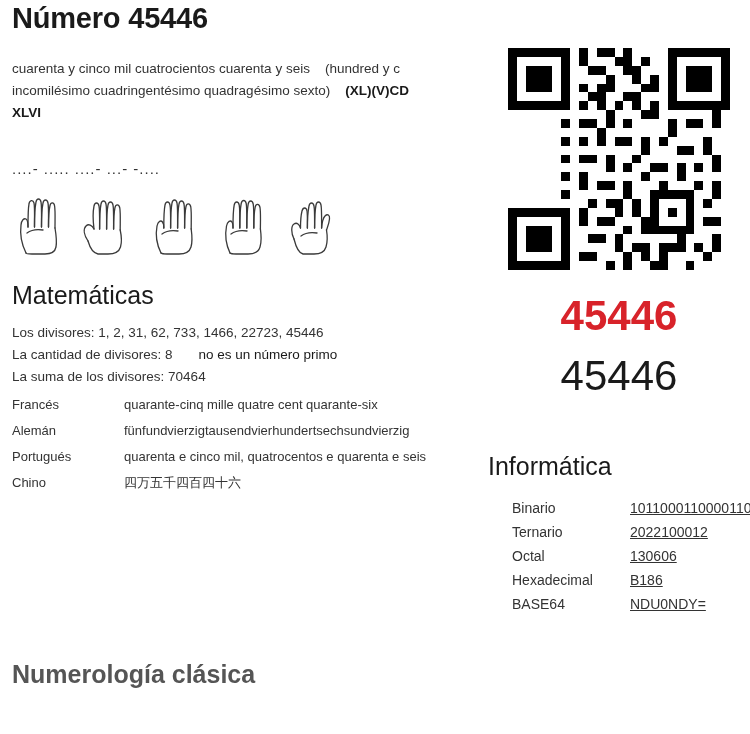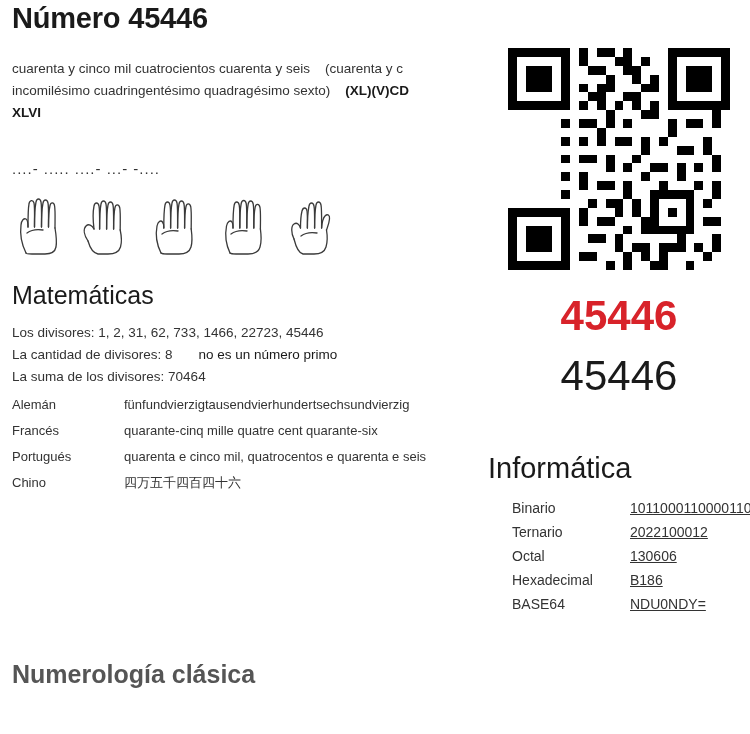--- a/index.html
+++ b/index.html
@@ -154,21 +154,21 @@
     width: 222px;
     text-align: center;
     font-size: 42px;
     font-weight: normal;
     color: #1a1a1a;
   }
   .info-title {
     position: absolute;
     left: 488px;
     top: 452px;
-    font-size: 29px;
+    font-size: 25px;
     font-weight: normal;
     color: #1a1a1a;
   }
   .info-table {
     position: absolute;
     left: 512px;
     top: 496px;
     width: 258px;
     border-collapse: collapse;
     font-size: 14px;
@@ -186,21 +186,21 @@
 <body>
 
 <div class="page">
 
   <div class="title">Número 45446</div>
 
   <div class="left-col">
 
     <div class="words">
       <span>cuarenta y cinco mil cuatrocientos cuarenta y seis</span>
-      <span class="sep">&nbsp;&nbsp;&nbsp;</span><span>(cuarenta y c</span><br>
+      <span class="sep">&nbsp;&nbsp;&nbsp;</span><span>(hundred y c</span><br>
       <span>incomilésimo cuadringentésimo quadragésimo sexto)</span>
       <span class="sep">&nbsp;&nbsp;&nbsp;</span><b>(XL)(V)CD</b><br>
       <b>XLVI</b>
     </div>
 
     <div class="morse">....- ..... ....- ...- -....</div>
 
     <div class="hands">
 
       <div class="hand">
@@ -284,26 +284,26 @@
       <span class="strong">no es un número primo</span>
     </div>
     <div class="math-line">
       <span>La suma de los divisores:</span>
       <span>70464</span>
     </div>
 
     <table class="lang-table">
       <tbody>
         <tr>
+          <td class="lang-name">Francés</td>
+          <td class="lang-val">quarante-cinq mille quatre cent quarante-six</td>
+        </tr>
+        <tr>
           <td class="lang-name">Alemán</td>
           <td class="lang-val">fünfundvierzigtausendvierhundertsechsundvierzig</td>
-        </tr>
-        <tr>
-          <td class="lang-name">Francés</td>
-          <td class="lang-val">quarante-cinq mille quatre cent quarante-six</td>
         </tr>
         <tr>
           <td class="lang-name">Portugués</td>
           <td class="lang-val">quarenta e cinco mil, quatrocentos e quarenta e seis</td>
         </tr>
         <tr>
           <td class="lang-name">Chino</td>
           <td class="lang-val">四万五千四百四十六</td>
         </tr>
       </tbody>

